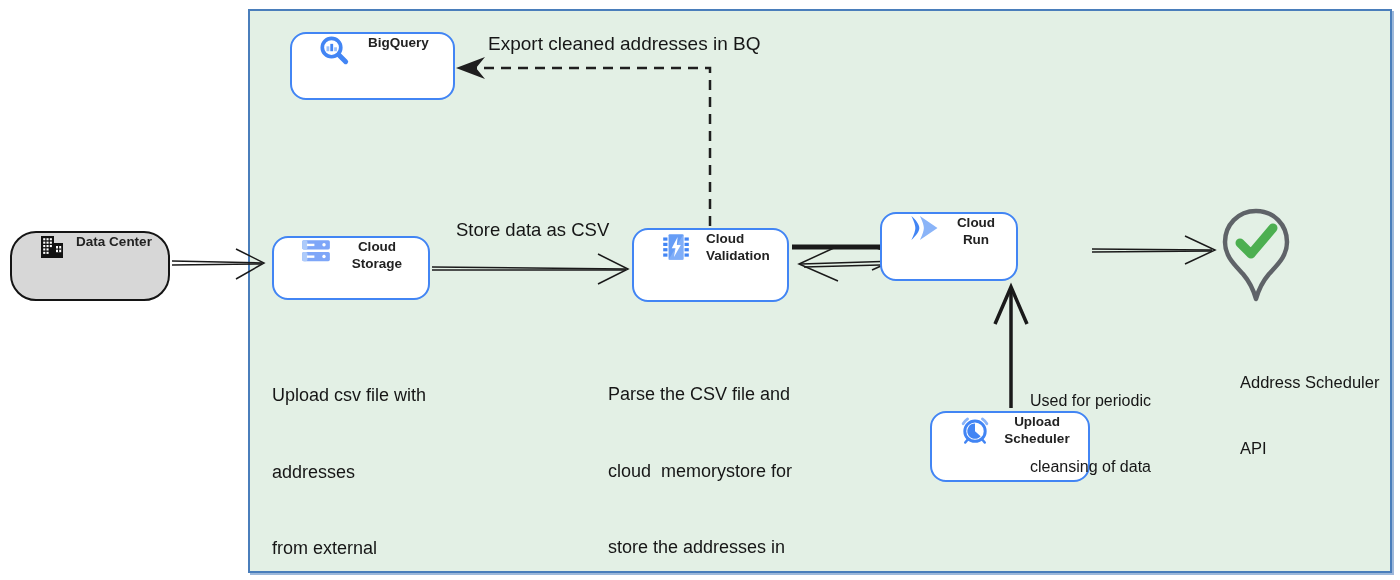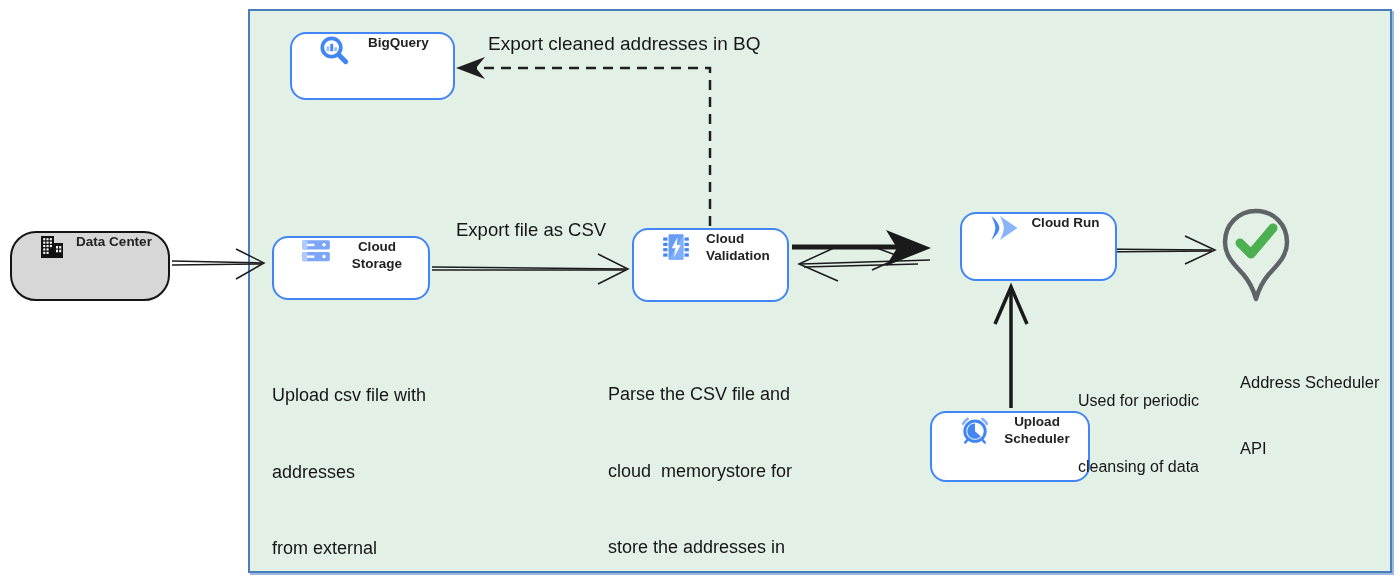--- a/index.html
+++ b/index.html
@@ -143,58 +143,58 @@
         <rect x="23" y="17" width="4" height="3"></rect>
           <rect x="23" y="22" width="4" height="3"></rect>
       </g>
       <rect x="8" y="4" width="14" height="24" rx="1" fill="#669df6"></rect>
       <path d="M22,4 L22,28 L8,28 Z" fill="#8ab4f8" opacity="0.75"></path>
       <polygon points="16.5,6.5 11,17 14.6,17 13,25.5 19.5,14 15.8,14" fill="#ffffff"></polygon>
     </svg>
     <span class="nlabel">Cloud Validation</span>
   </div>
 
-  <div class="node" style="left:960px;top:212px;width:157px;height:69px;">
+  <div class="node" style="left:880px;top:212px;width:138px;height:69px;">
     <svg class="nicon" width="34" height="28" viewBox="0 0 30 24">
       <path d="M3,1.5 C7,5 10,9 10,12 C10,15 7,19 3,22.5 C5.5,17.5 6.5,14 6.5,12 C6.5,10 5.5,6.5 3,1.5 Z" fill="#4285f4"></path>
       <path d="M10.5,1.5 L26,12 L10.5,22.5 C13,17.5 14,14 14,12 C14,10 13,6.5 10.5,1.5 Z" fill="#8ab4f8"></path>
     </svg>
     <span class="nlabel">Cloud Run</span>
   </div>
 
   <div class="node" style="left:930px;top:411px;width:160px;height:71px;">
     <svg class="nicon" width="34" height="34" viewBox="0 0 30 30">
       <circle cx="15" cy="16" r="9" fill="#ffffff" stroke="#4285f4" stroke-width="2.6"></circle>
       <path d="M15,16 L15,9.2 A6.8,6.8 0 1 0 20,20.6 Z" fill="#4285f4"></path>
       <path d="M4.5,9.5 A13,13 0 0 1 8.5,5.2" stroke="#8ab4f8" stroke-width="2.4" fill="none" stroke-linecap="round"></path>
       <path d="M25.5,9.5 A13,13 0 0 0 21.5,5.2" stroke="#8ab4f8" stroke-width="2.4" fill="none" stroke-linecap="round"></path>
       <line x1="8.6" y1="23.4" x2="6.4" y2="26" stroke="#4285f4" stroke-width="2.2" stroke-linecap="round"></line>
       <line x1="21.4" y1="23.4" x2="23.6" y2="26" stroke="#4285f4" stroke-width="2.2" stroke-linecap="round"></line>
     </svg>
     <span class="nlabel">Upload Scheduler</span>
   </div>
 
   <div class="flabel" style="left:488px;top:33px;">Export cleaned addresses in BQ</div>
-  <div class="flabel" style="left:456px;top:219px;font-size:18.5px;">Export file as CSV</div>
+  <div class="flabel" style="left:456px;top:219px;font-size:18.5px;">Store data as CSV</div>
 
   <div class="ann" style="left:272px;top:332px;">
     <div>Upload csv file with</div>
     <div>addresses</div>
     <div>from external</div>
     
   </div>
 
   <div class="ann" style="left:608px;top:331px;">
     <div>Parse the CSV file and</div>
     <div>cloud  memorystore for</div>
     <div>store the addresses in</div>
     
   </div>
 
-  <div class="ann small" style="left:1078px;top:346px;">
+  <div class="ann small" style="left:1030px;top:346px;">
     <div>Used for periodic</div>
     <div>cleansing of data</div>
   </div>
 
   <div class="ann small" style="left:1240px;top:327px;font-size:16.5px;">
     <div>Address Scheduler</div>
     <div>API</div>
   </div>
 
 </div>

